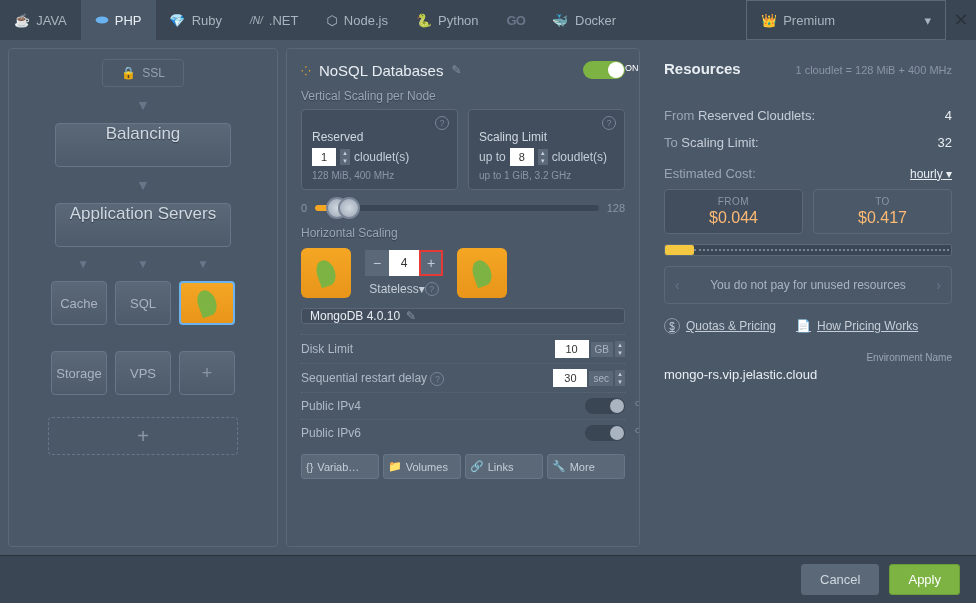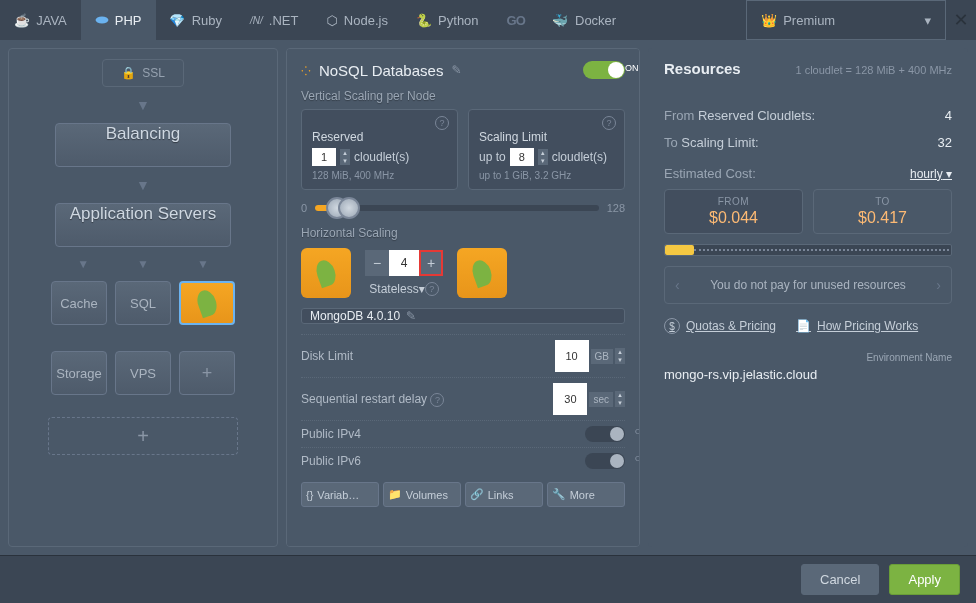--- a/index.html
+++ b/index.html
@@ -62,21 +62,21 @@
 .stepper { display: flex; align-items: center; }
 .step-btn { width: 24px; height: 26px; background: #5a6878; display: flex; align-items: center; justify-content: center; font-size: 14px; color: #c5ced8; cursor: pointer; }
 .step-btn.hl { border: 2px solid #e53935; }
 .step-val { width: 30px; height: 26px; background: #fff; color: #333; display: flex; align-items: center; justify-content: center; font-size: 12px; }
 .stateless { color: #c5ced8; font-size: 12px; display: flex; align-items: center; gap: 0; cursor: pointer; }
 
 .db-name { background: #424e5e; border: 1px solid #5a6878; border-radius: 3px; padding: 0 8px; margin: 10px 0; color: #e8edf2; font-weight: 500; display: flex; align-items: center; gap: 6px; }
 .setting-row { display: flex; align-items: center; padding: 5px 0; border-top: 1px dotted #5a6878; }
 .setting-row label { flex: 1; color: #b0bac6; }
 .setting-val { display: flex; align-items: center; gap: 2px; }
-.val-box { width: 34px; height: 32px; background: #fff; color: #333; text-align: center; font-size: 11px; border: none; }
+.val-box { width: 34px; height: 18px; background: #fff; color: #333; text-align: center; font-size: 11px; border: none; }
 .unit { background: #5a6878; padding: 2px 4px; font-size: 10px; color: #aab4c0; }
 .toggle-sm { width: 40px; height: 16px; background: #3b4654; border-radius: 8px; position: relative; }
 .toggle-sm .toggle-lbl { left: 12px; top: 1px; position: absolute; font-size: 8px; color: #8a96a6; }
 .toggle-sm .knob { width: 14px; height: 14px; background: #aab4c0; border-radius: 50%; position: absolute; right: 1px; top: 1px; }
 .action-btns { display: flex; gap: 4px; margin-top: 8px; }
 .act-btn { flex: 1; background: #5a6878; border: 1px solid #68768a; border-radius: 3px; padding: 5px 4px; font-size: 11px; color: #c5ced8; display: flex; align-items: center; gap: 4px; cursor: pointer; overflow: hidden; }
 
 .right { width: 320px; display: flex; flex-direction: column; padding: 12px 16px; }
 .r-title { color: #e8edf2; font-size: 15px; font-weight: 600; margin-bottom: 4px; }
 .r-sub { color: #8a96a6; font-size: 11px; margin-bottom: 14px; }

